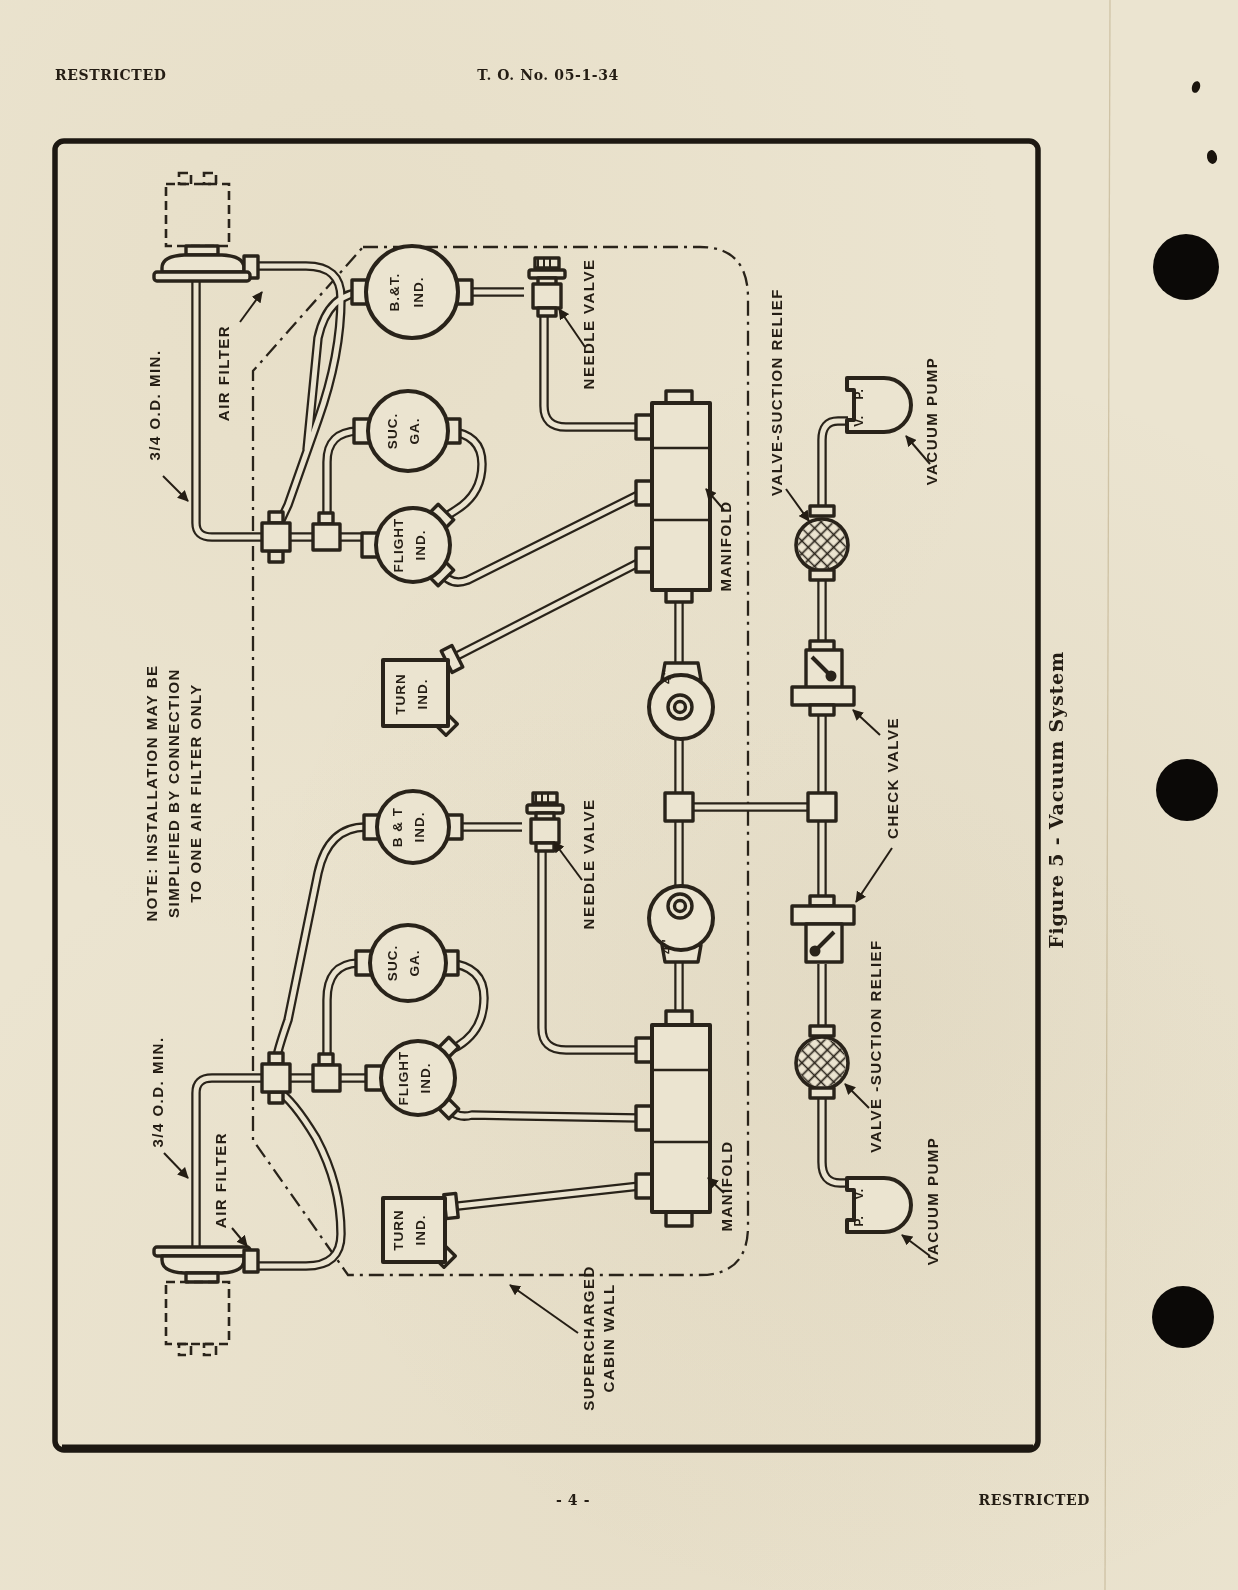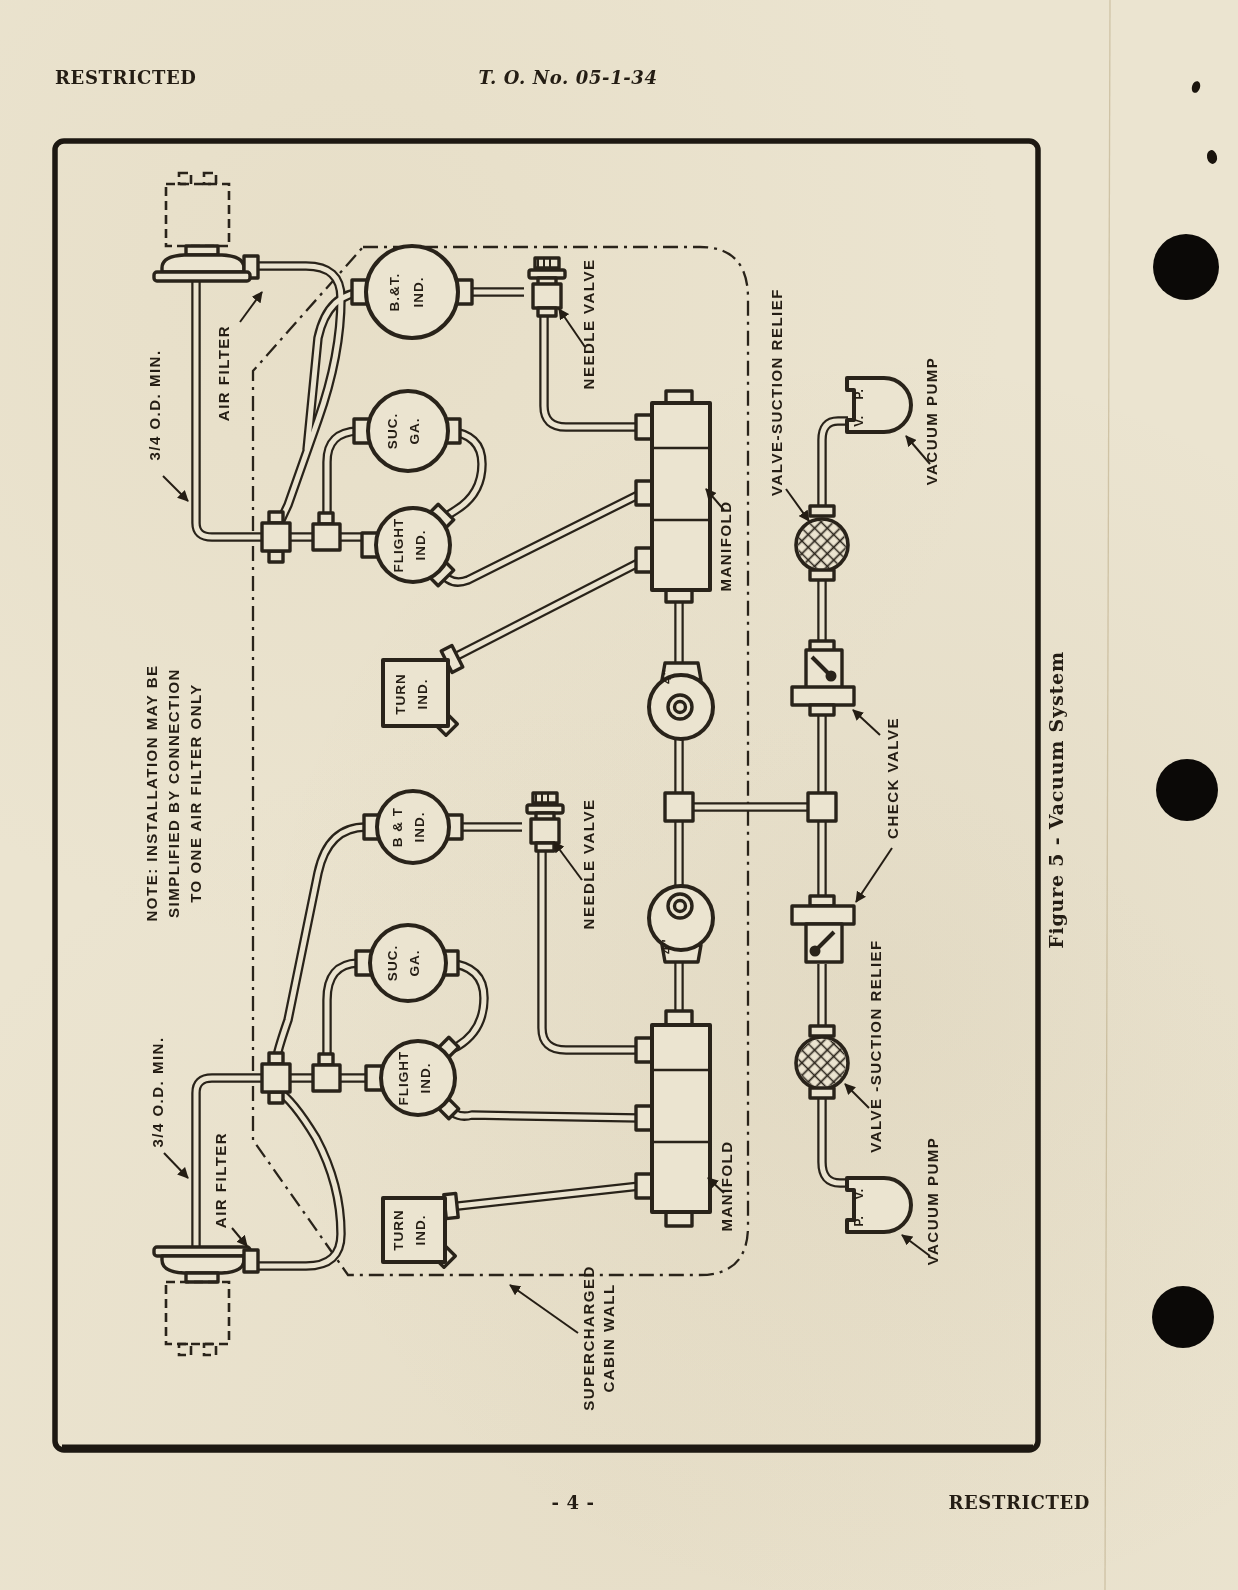--- a/index.html
+++ b/index.html
@@ -7,23 +7,23 @@
     width:1238px;height:1590px;position:relative;overflow:hidden;
     background:
       radial-gradient(circle at 28% 18%, rgba(205,188,148,.14), transparent 42%),
       radial-gradient(circle at 72% 62%, rgba(130,108,62,.07), transparent 48%),
       radial-gradient(circle at 50% 95%, rgba(190,170,130,.10), transparent 50%),
       #ebe4d0;
     font-family:"DejaVu Serif", serif;
   }
   .hdrtxt{
     position:absolute;color:#241d14;font-family:"DejaVu Serif",serif;
-    font-weight:700;font-size:18px;letter-spacing:.6px;white-space:nowrap;
+    font-weight:700;font-size:14px;letter-spacing:.6px;white-space:nowrap;
   }
-  #hdr-center{left:568px;transform:translateX(-50%);font-style:italic;}
+  #hdr-center{left:548px;transform:translateX(-50%);}
   #ftr-page{left:573px;transform:translateX(-50%);}
   #ftr-right{right:148px;}
   svg{position:absolute;left:0;top:0;}
   .po{stroke:#29231a;stroke-width:9.5;fill:none;stroke-linejoin:round;stroke-linecap:butt;}
   .pi{stroke:#ebe4d0;stroke-width:5;fill:none;stroke-linejoin:round;stroke-linecap:butt;}
   .cmp{fill:#ebe4d0;stroke:#29231a;stroke-width:3.4;stroke-linejoin:round;}
   .cmp2{fill:#ebe4d0;stroke:#29231a;stroke-width:4;stroke-linejoin:round;}
   .dashd{fill:none;stroke:#29231a;stroke-width:2.3;stroke-dasharray:15 6 3 6;}
   .dsh{fill:none;stroke:#29231a;stroke-width:2.6;stroke-dasharray:9 5;}
   .ink{fill:#29231a;}

